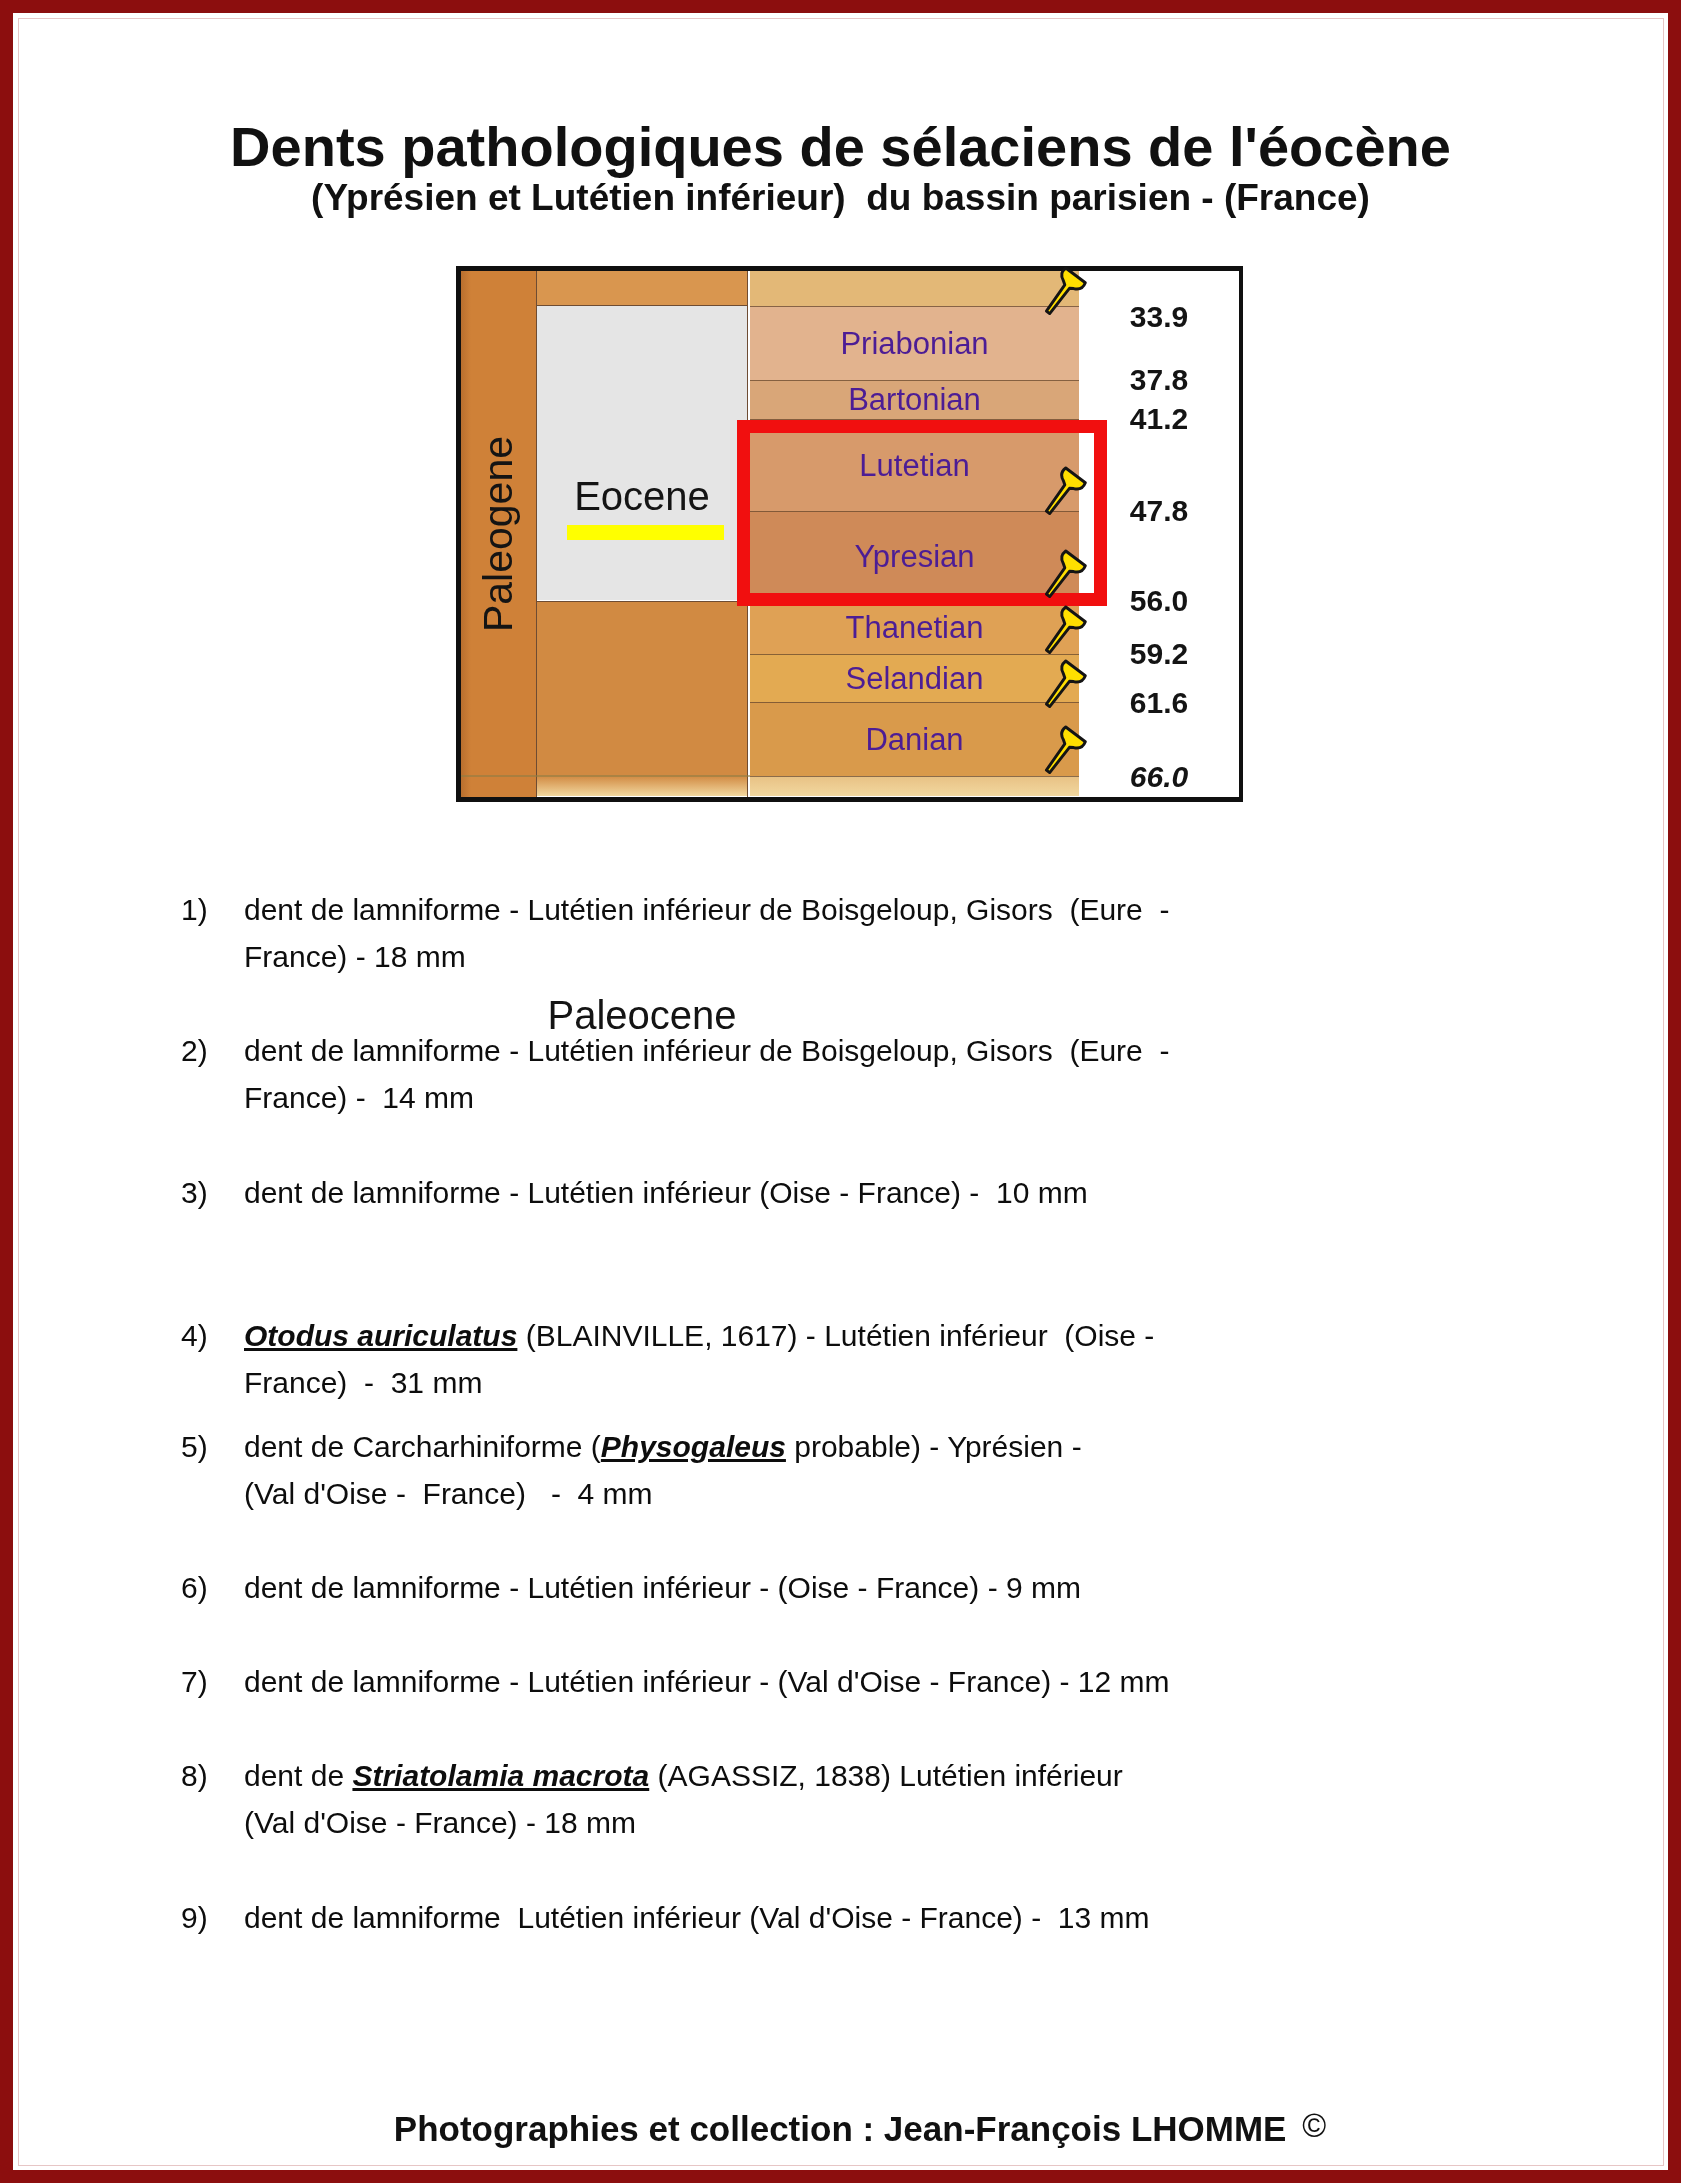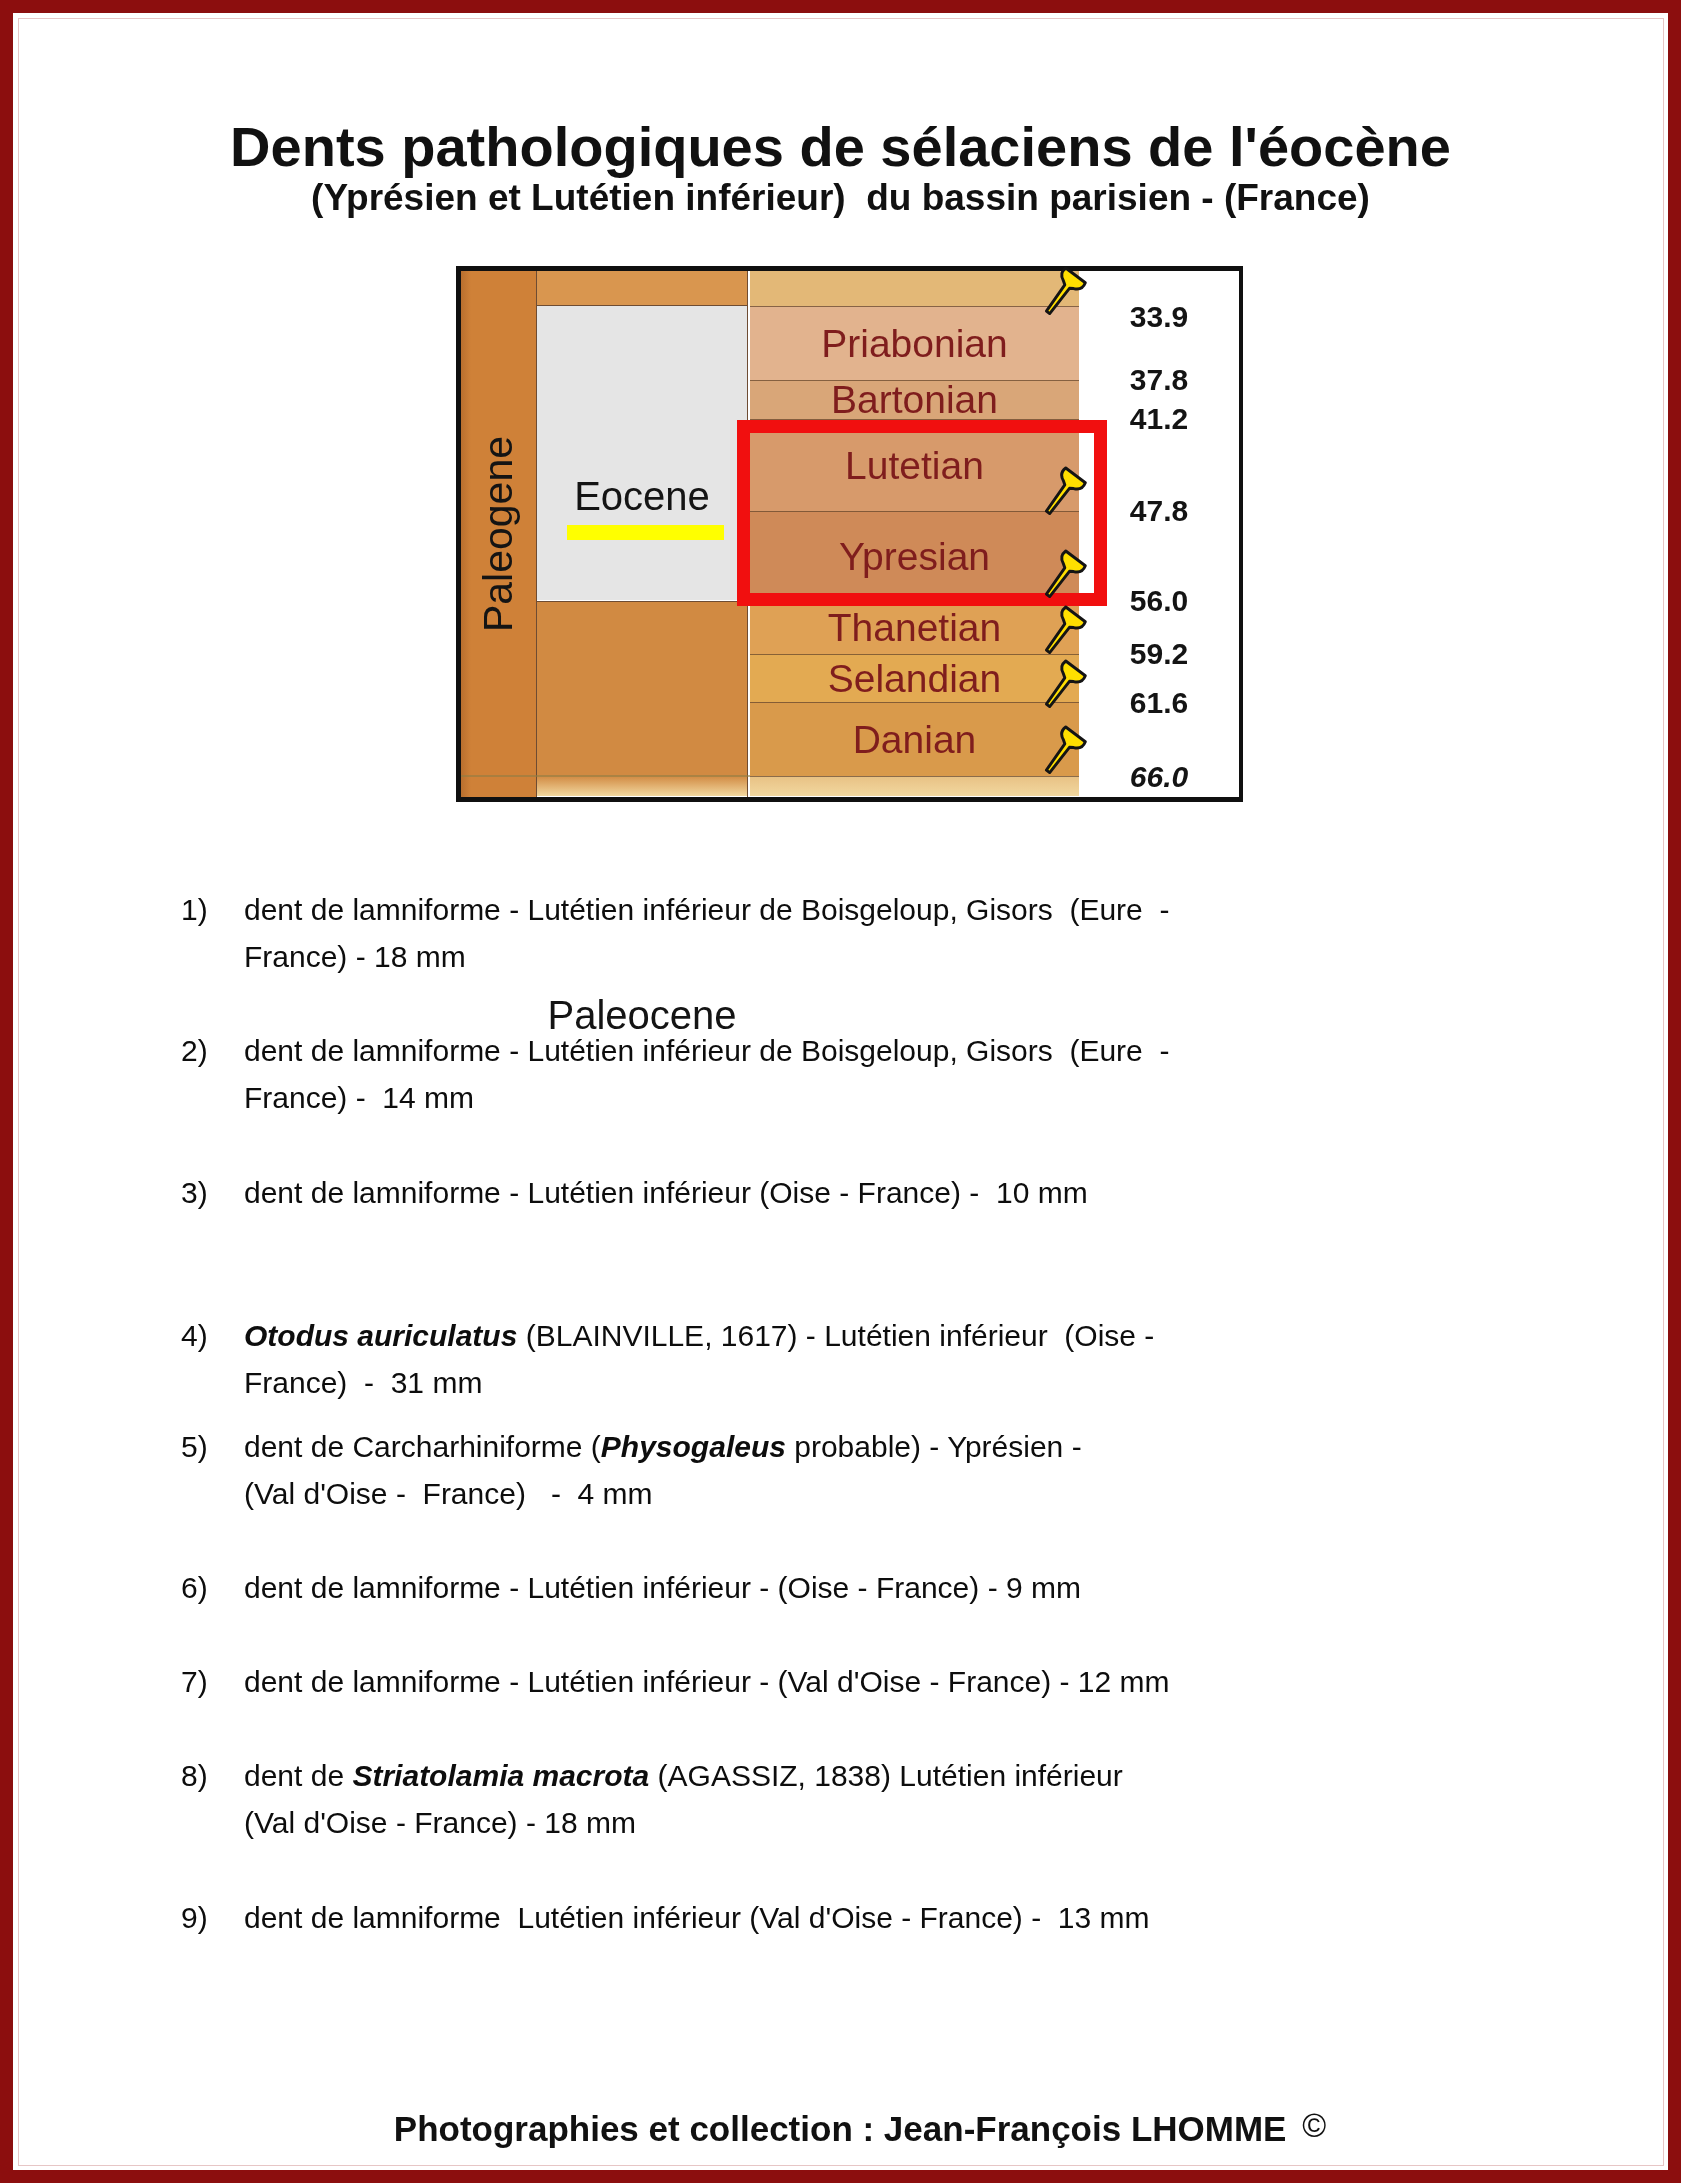--- a/index.html
+++ b/index.html
@@ -30,41 +30,41 @@
   .epoch-label { position:absolute; left:0; width:100%; text-align:center;
                  font-size:40px; font-weight:500; color:#141414; }
   .label-eocene { top:168px; }
   .label-paleocene { top:391px; }
   .yellow-underline { position:absolute; left:30px; top:219px; width:157px; height:14.6px; }
 
   .col-stages { left:289px; width:329px; }
   .stage-row { position:absolute; left:0; width:100%;
                display:flex; align-items:center; justify-content:center; }
   .stage-row.sep { border-top:1.7px solid rgba(104,72,45,0.75); }
-  .stage-label { font-size:39px; font-weight:500; color:#7f1d1d; }
+  .stage-label { font-size:31px; font-weight:500; color:#4c1d95; }
 
   .col-ages { left:618px; width:160px; background:#ffffff; }
   .age-label { position:absolute; left:0; width:100%; text-align:center;
                font-size:30px; font-weight:700; color:#141414; }
 
   .hline-66 { position:absolute; left:0; top:504px; width:289px; height:2.2px;
               background:#8f7d45; opacity:0.6; }
 
   .red-box { position:absolute; left:276px; top:149px; width:370px; height:186px;
              border:13.4px solid; z-index:5; }
 
   .pin { position:absolute; width:35px; height:54px; z-index:6; transform:rotate(37deg); }
   .pin svg { width:100%; height:100%; display:block; }
 
   
   .item { position:absolute; left:168px; font-size:30px; line-height:47px; color:#0d0d0d; }
   .item .num { position:absolute; left:0; top:0; }
   .item .lines { margin-left:63px; }
   .line { white-space:pre-wrap; }
-  .sp { font-weight:bold; font-style:italic; }
+  .sp { font-weight:bold; font-style:italic;text-decoration:underline; }
 
   .footer { position:absolute; top:2056px; left:0; width:100%; text-align:center;
             font-size:35px; font-weight:bold; white-space:pre-wrap; }
   .footer .copy { font-weight:normal; font-size:32.5px; position:relative; top:-4.5px; margin-left:15.7px; }
 </style>
 </head>
 <body>
 
 <div class="page">
   <div class="inner-frame"></div>

